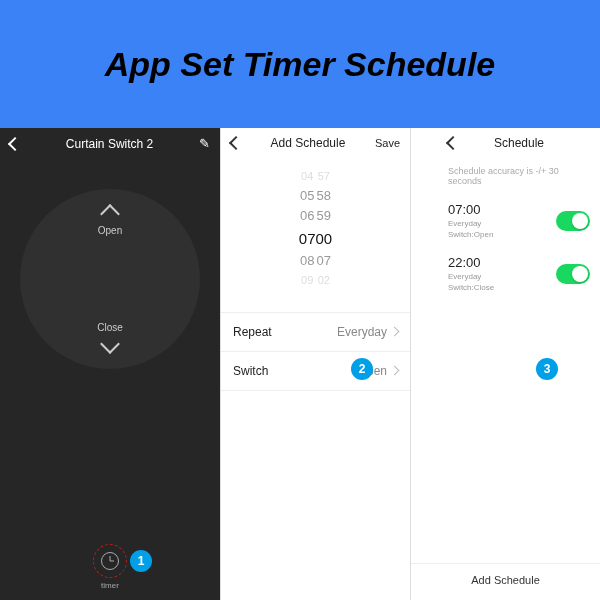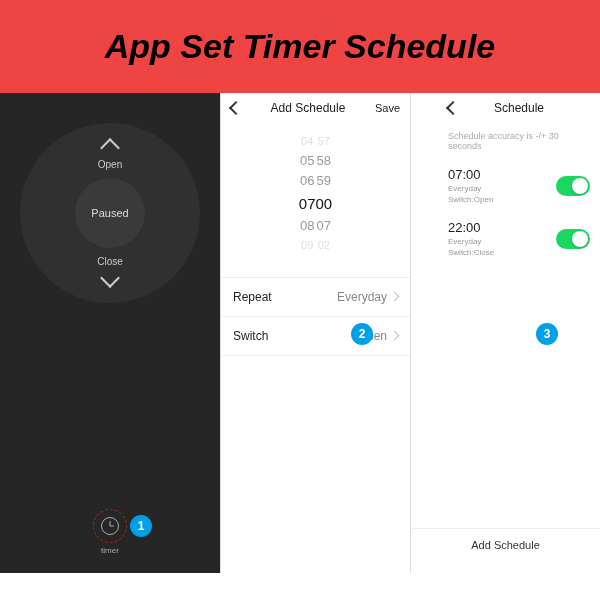--- a/index.html
+++ b/index.html
@@ -1,17 +1,17 @@
 <!DOCTYPE html>
 <html><head>
 <meta charset="utf-8">
 <style>
   * { box-sizing: border-box; margin: 0; padding: 0; font-family: -apple-system, Helvetica, Arial, sans-serif; }
   body { width: 600px; height: 600px; overflow: hidden; background: #fff; }
-  .banner { background: #ef4444; height: 93px; display: flex; align-items: center; justify-content: center; }
+  .banner { background: #3b82f6; height: 128px; display: flex; align-items: center; justify-content: center; }
   .banner-title { font-size: 34px; font-weight: 800; color: #000; font-style: italic; }
   .panels { display: flex; height: 480px; }
   .panel { position: relative; }
   .panel1 { width: 220px; background: #262626; color: #fff; }
   .panel2 { width: 190px; background: #fff; border-left: 1px solid #ddd; }
   .panel3 { width: 190px; background: #fff; border-left: 1px solid #ddd; padding-left: 27px; }
 
   
   .p1-header { display: flex; align-items: center; justify-content: space-between; padding: 8px 10px; font-size: 13px; }
   .p1-title { flex: 1; text-align: center; font-size: 12px; }
@@ -59,27 +59,29 @@
 </head>
 <body>
 
 <div class="banner">
   <div class="banner-title">App Set Timer Schedule</div>
 </div>
 
 <div class="panels">
 
   <div class="panel panel1">
+    <div class="p1-header">
+      <div class="chev-left"></div>
+      <div class="p1-title">Curtain Switch 2</div>
+      <div class="edit-icon">✎</div>
+    </div>
     <div class="circle-wrap">
       <div style="display:flex;flex-direction:column;align-items:center;">
         <div class="chev-up"></div>
         <div class="dir-label">Open</div>
-      </div>
-      <div class="center-btn">
-        <span>Paused</span>
       </div>
       <div style="display:flex;flex-direction:column;align-items:center;">
         <div class="dir-label bot">Close</div>
         <div class="chev-down"></div>
       </div>
     </div>
     <div class="timer-wrap">
       <div class="timer-ring">
         <div class="clock-icon"></div>
       </div>

